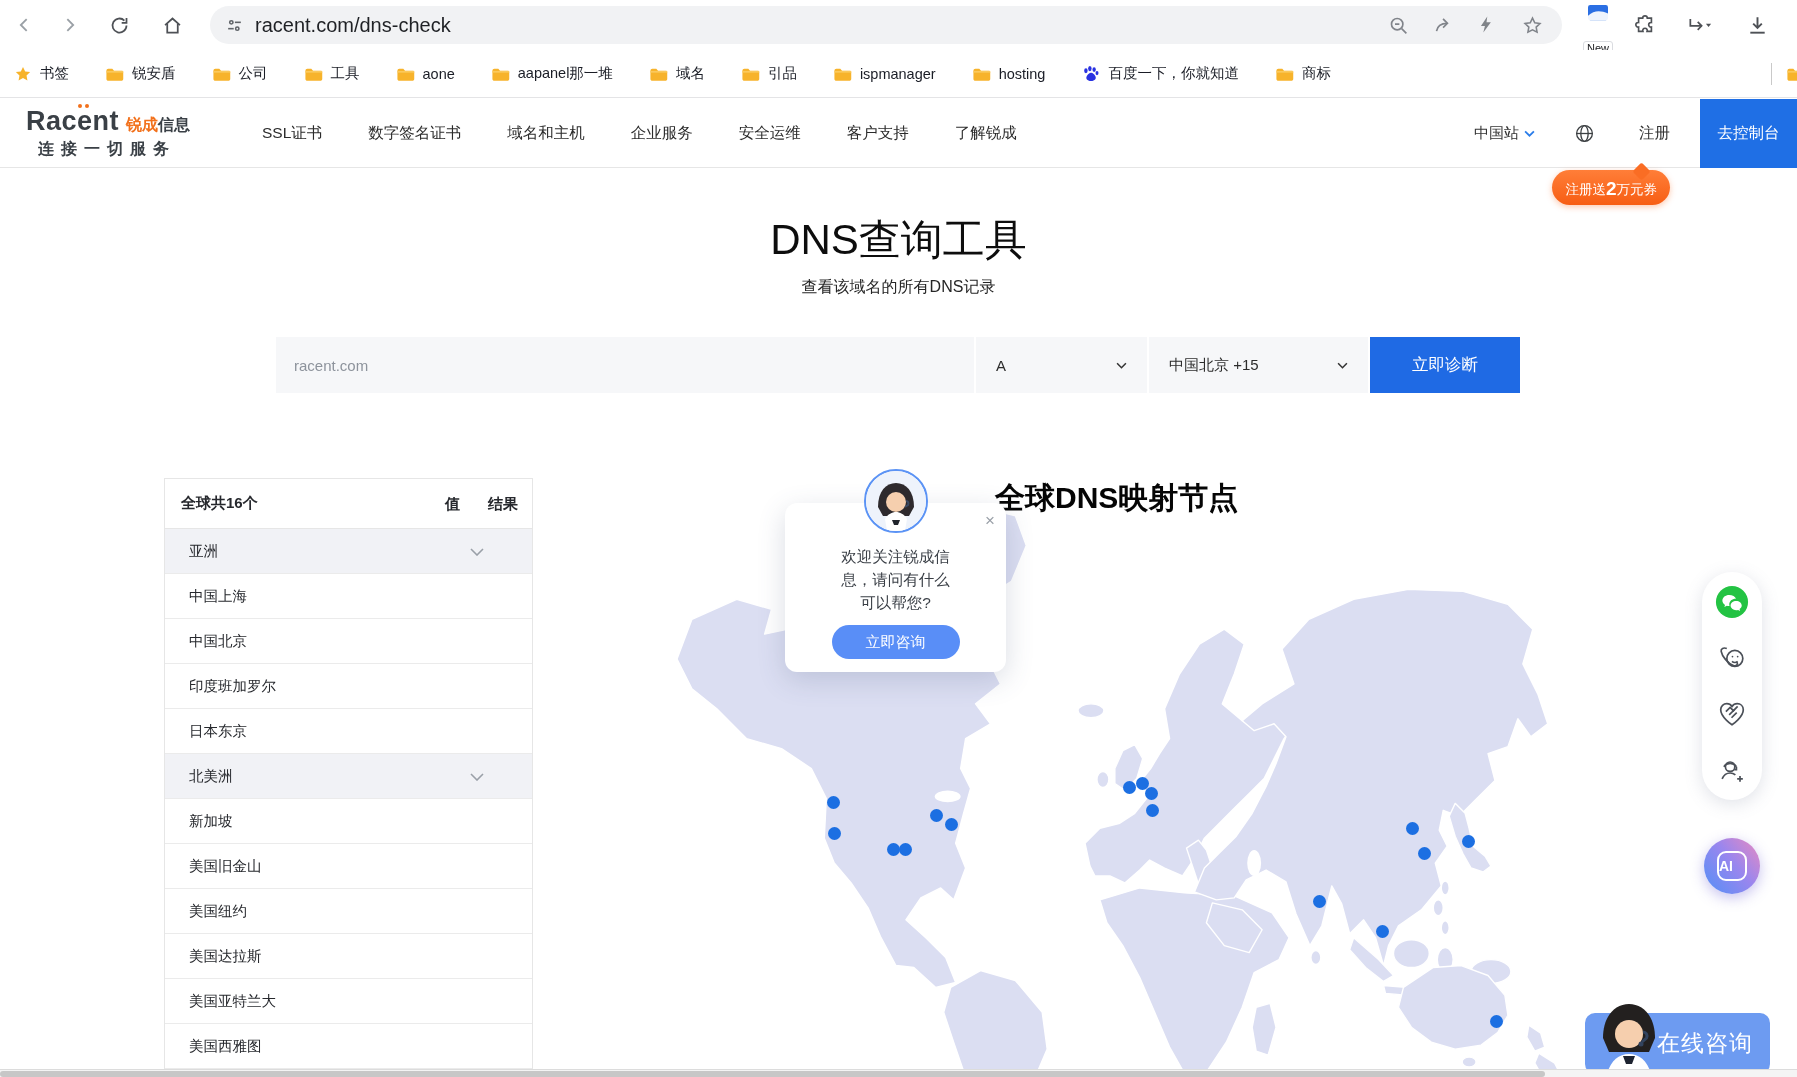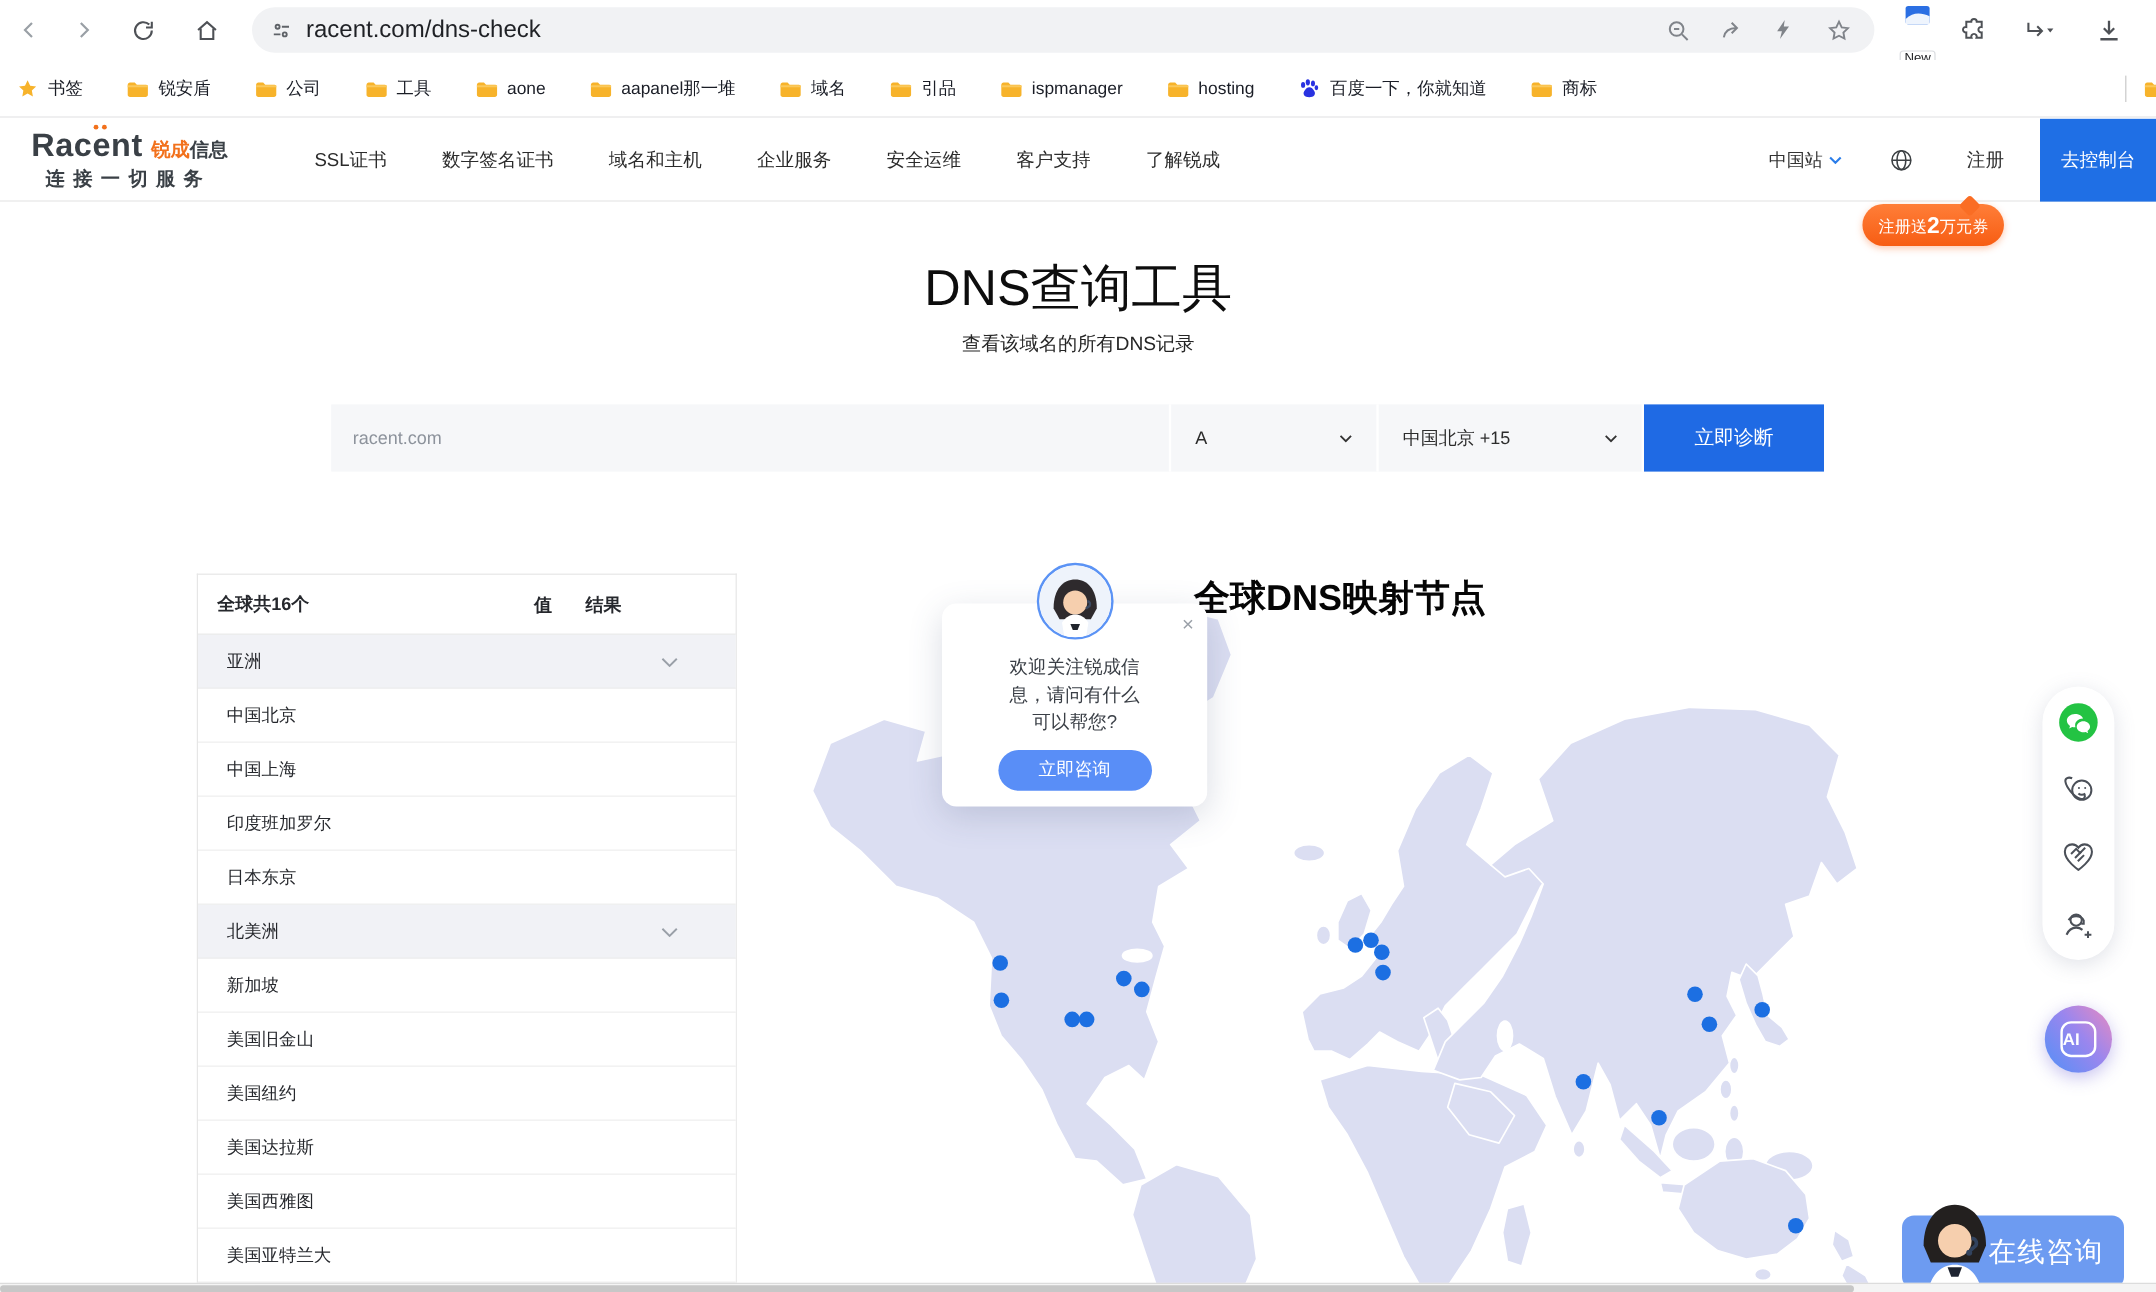--- a/index.html
+++ b/index.html
@@ -49,21 +49,21 @@
   .hero-sub { position:absolute; top:277px; left:0; width:1797px; text-align:center; font-size:16px; color:#262626; }
 
   
   .qform { position:absolute; left:276px; top:337px; width:1244px; height:56px; display:flex; }
   .qf-input { width:700px; background:#f6f7f9; border-right:2px solid #fff; display:flex; align-items:center; padding-left:18px; font-size:15px; color:#8d939c; }
   .qf-select { background:#f6f7f9; border-right:2px solid #fff; display:flex; align-items:center; justify-content:space-between; padding:0 20px; font-size:15px; color:#2c2c2c; cursor:pointer; }
   .qf-sel-a { width:173px; } .qf-sel-node { width:221px; }
   .qf-btn { flex:1; background:#1f6ae4; color:#fff; font-size:16.5px; display:flex; align-items:center; justify-content:center; cursor:pointer; }
 
   
-  .rtable { position:absolute; left:164px; top:478px; width:450px; background:#fff; border:1px solid #e6e6e6; border-bottom:none; font-size:14.5px; color:#26282d; }
+  .rtable { position:absolute; left:164px; top:478px; width:369px; background:#fff; border:1px solid #e6e6e6; border-bottom:none; font-size:14.5px; color:#26282d; }
   .rt-head { position:relative; height:50px; display:flex; align-items:center; padding-left:16px; border-bottom:1px solid #e6e6e6; font-weight:bold; font-size:15px; }
   .rt-head .col { position:absolute; top:0; height:50px; display:flex; align-items:center; }
   .col-val { left:280px; } .col-res { left:323px; }
   .rt-row { position:relative; height:45px; display:flex; align-items:center; padding-left:24px; border-bottom:1px solid #ebebeb; background:#fff; }
   .rt-group { background:#f1f2f6; }
   .rt-group svg { position:absolute; right:48px; top:19px; }
 
   
   .map { position:absolute; left:595px; top:470px; width:980px; height:607px; }
   .map-title { position:absolute; left:400px; top:8px; font-size:30px; font-weight:bold; color:#050505; white-space:nowrap; }
@@ -337,24 +337,24 @@
     <span class="col col-val">值</span>
     <span class="col col-res">结果</span>
   </div>
   <div class="rt-row rt-group">
     <span>亚洲</span>
     <svg width="14" height="8" viewBox="0 0 14 8" fill="none" stroke="#9aa0a8" stroke-width="1.6">
         <path d="M1 1l6 6 6-6"></path>
       </svg>
   </div>
   <div class="rt-row">
+      <span>中国上海</span>
+    </div>
+  <div class="rt-row">
       <span>中国北京</span>
-    </div>
-  <div class="rt-row">
-      <span>中国上海</span>
     </div>
   <div class="rt-row">
       <span>印度班加罗尔</span>
     </div>
   <div class="rt-row">
       <span>日本东京</span>
     </div>
   <div class="rt-row rt-group">
     <span>北美洲</span>
     <svg width="14" height="8" viewBox="0 0 14 8" fill="none" stroke="#9aa0a8" stroke-width="1.6">
@@ -367,24 +367,24 @@
   <div class="rt-row">
       <span>美国旧金山</span>
     </div>
   <div class="rt-row">
       <span>美国纽约</span>
     </div>
   <div class="rt-row">
       <span>美国达拉斯</span>
     </div>
   <div class="rt-row">
+      <span>美国亚特兰大</span>
+    </div>
+  <div class="rt-row">
       <span>美国西雅图</span>
-    </div>
-  <div class="rt-row">
-      <span>美国亚特兰大</span>
     </div>
 </div>
 
 <div class="map">
   <svg width="980" height="607" viewBox="0 0 980 610">
     <g fill="#dbdef2" stroke="#ffffff" stroke-width="1.4" stroke-linejoin="round">
 
       <path d="M330 98 344 58 380 36 420 46 431 76 416 112 386 131 350 126z"></path>
 
       <path d="M95 150 140 130 175 140 168 165 200 158 260 140 320 148 355 160 390 185 405 215 380 235 395 255 370 270 365 300 375 320 368 345 360 375 370 400 358 432 345 420 325 430 310 452 330 470 350 490 360 515 340 520 318 500 300 498 285 470 272 440 255 415 238 395 228 370 230 330 215 300 185 280 150 270 120 240 95 220 80 190z"></path>

